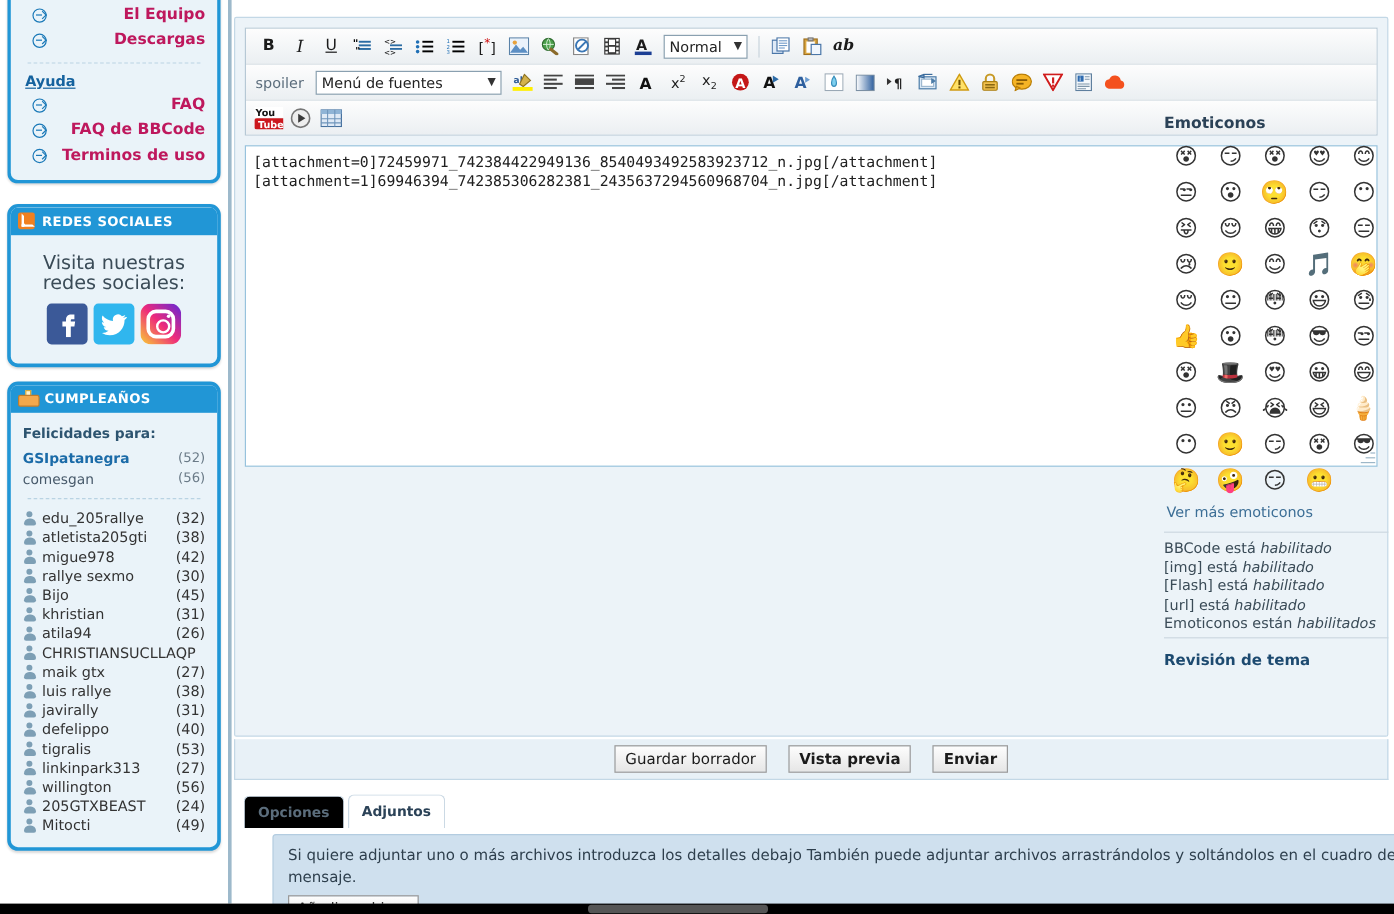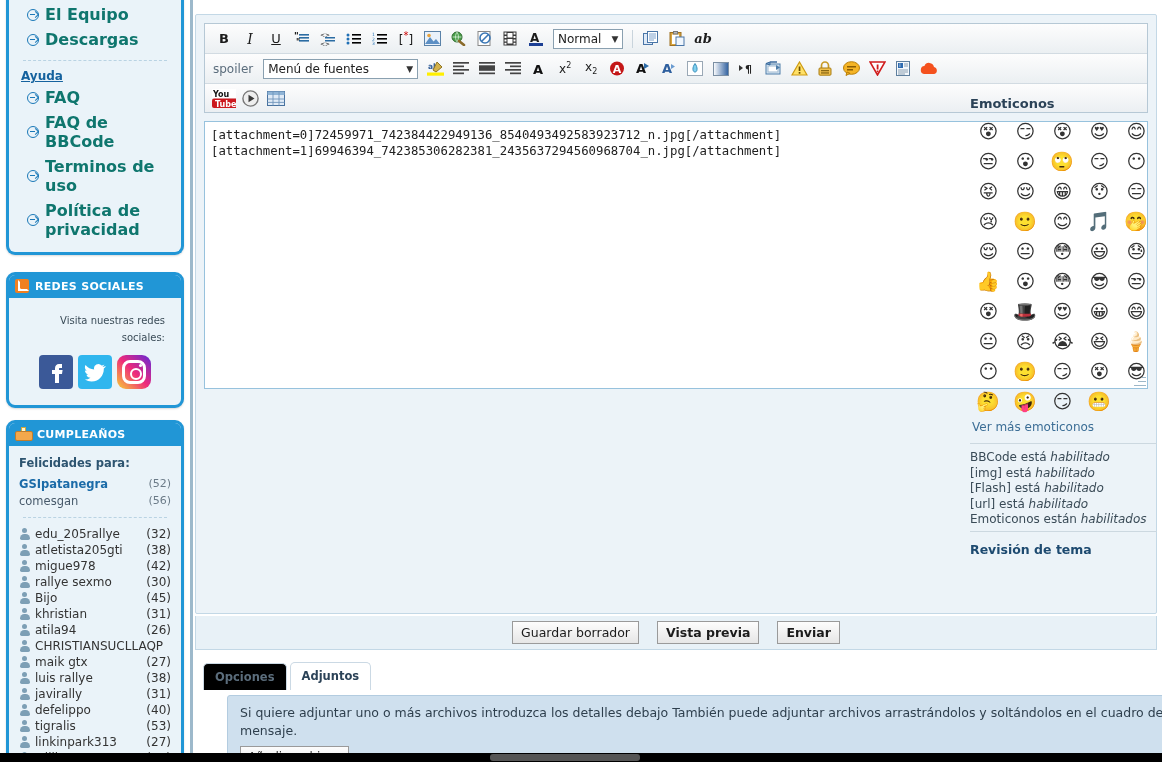--- a/index.html
+++ b/index.html
@@ -42,22 +42,22 @@
     font-weight: bold;
     font-size: 11px;
     letter-spacing: .3px;
     padding: 4px 6px 5px 6px;
     display: flex; align-items: center; gap: 6px;
   }
   .panel-body { padding: 8px 10px 10px 10px; }
 
   .nav-link {
     display: flex; align-items: center; gap: 6px;
-    color: #0f766e; font-weight: bold; font-size: 16px;
-    padding: 3px 0 3px 8px; text-decoration: none; cursor: pointer;
+    color: #be185d; font-weight: bold; font-size: 13px;
+    padding: 3px 0 3px 8px; text-decoration: none; cursor: pointer; justify-content: space-between;
   }
   .arrow-ico {
     display:inline-block; width: 12px; height: 12px; border-radius: 50%;
     border: 1.6px solid #1b79b8; position: relative; flex: 0 0 12px;
   }
   .arrow-ico::after {
     content:""; position:absolute; left: 2px; top: 4px;
     width: 5px; height: 0; border-top: 1.6px solid #1b79b8;
   }
   .arrow-ico::before {
@@ -78,21 +78,21 @@
   .rss-ico::before {
     content:""; position:absolute; left:2.5px; bottom:2.5px;
     width:3px;height:3px;background:#fff;border-radius:50%;
   }
   .rss-ico::after {
     content:""; position:absolute; left:2.5px; bottom:2.5px;
     width:7px;height:7px;border:2px solid #fff;border-radius:0 0 0 0;
     border-top-color:transparent;border-right-color:transparent;
     transform: rotate(0deg);
   }
-  .social-text { text-align:right; color:#3a4b57; font-size:10px; line-height:17px; padding: 6px 6px 9px 6px; }
+  .social-text { text-align:center; color:#3a4b57; font-size:16px; line-height:17px; padding: 6px 6px 9px 6px; }
   .social-row { display:flex; justify-content:center; gap: 5px; padding-bottom: 6px;}
   .sq { width: 34px; height: 34px; border-radius: 4px; display:flex;align-items:center;justify-content:center;cursor:pointer;}
   .fb { background:#3b5998; }
   .tw { background:#30b6ee; }
   .ig { background: #ffffff; border-radius: 9px; position: relative;
         background-image: linear-gradient(45deg,#f9ce34,#ee2a7b,#6228d7); }
   .ig-inner { width:24px;height:24px;border:3px solid #fff;border-radius:8px;position:relative;}
   .ig-inner::after{content:"";position:absolute;left:5px;top:5px;width:8px;height:8px;border:2.5px solid #fff;border-radius:50%;}
   .ig-inner::before{content:"";position:absolute;right:1px;top:1px;width:3px;height:3px;background:#fff;border-radius:50%;}
 
@@ -238,24 +238,20 @@
               <span class="arrow-ico"></span>
               <span>FAQ</span>
             </div>
             <div class="nav-link">
               <span class="arrow-ico"></span>
               <span>FAQ de BBCode</span>
             </div>
             <div class="nav-link">
               <span class="arrow-ico"></span>
               <span>Terminos de uso</span>
-            </div>
-            <div class="nav-link">
-              <span class="arrow-ico"></span>
-              <span>Política de privacidad</span>
             </div>
           </div>
       </div>
     </div>
 
     <div class="panel">
       <div class="panel-head">
         <span class="rss-ico"></span>
         <span>REDES SOCIALES</span>
       </div>

